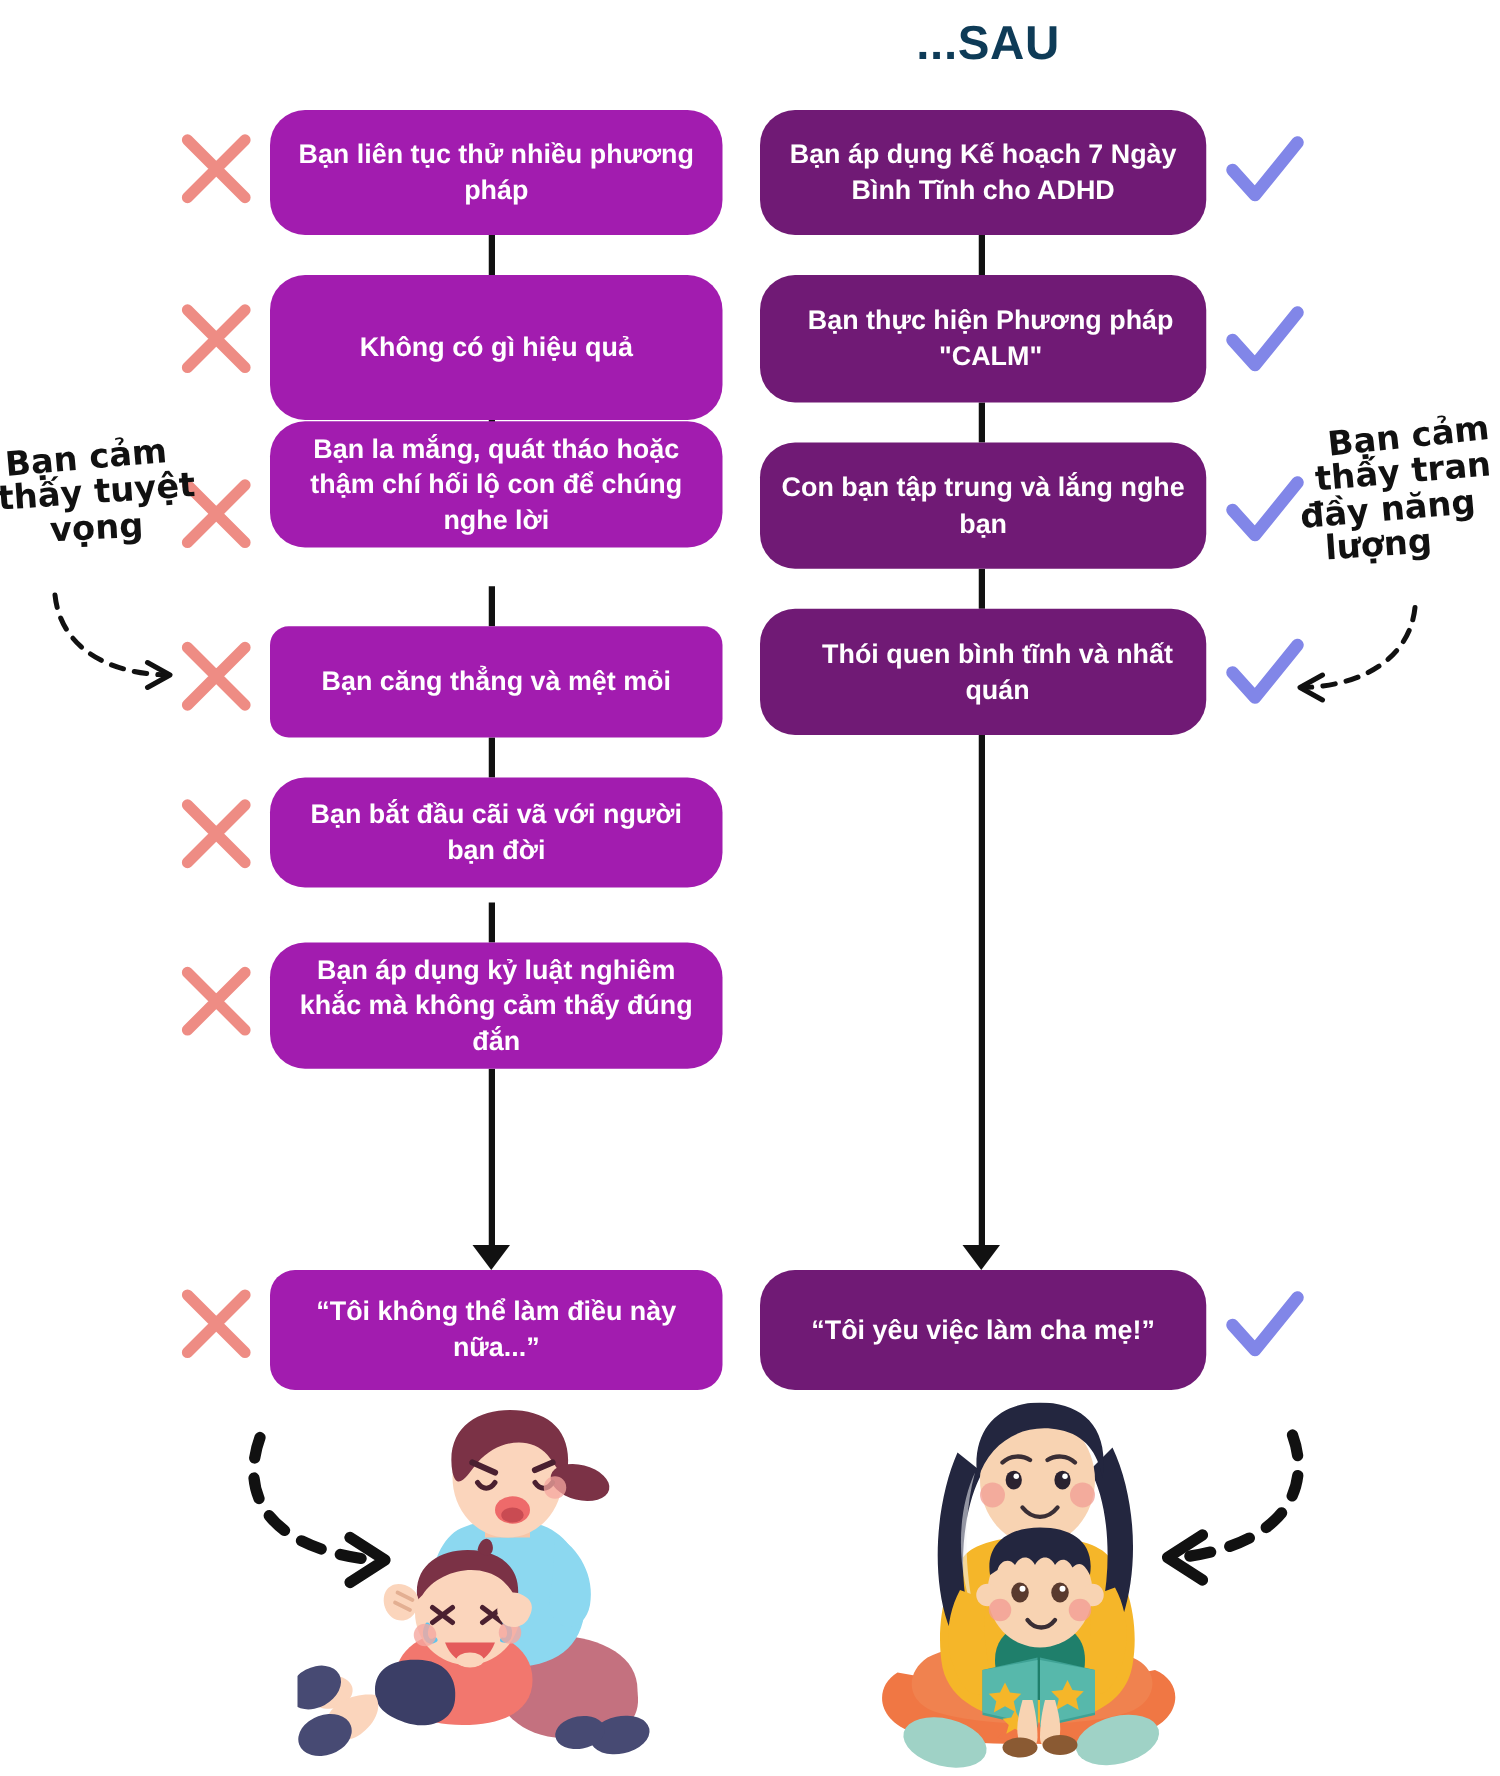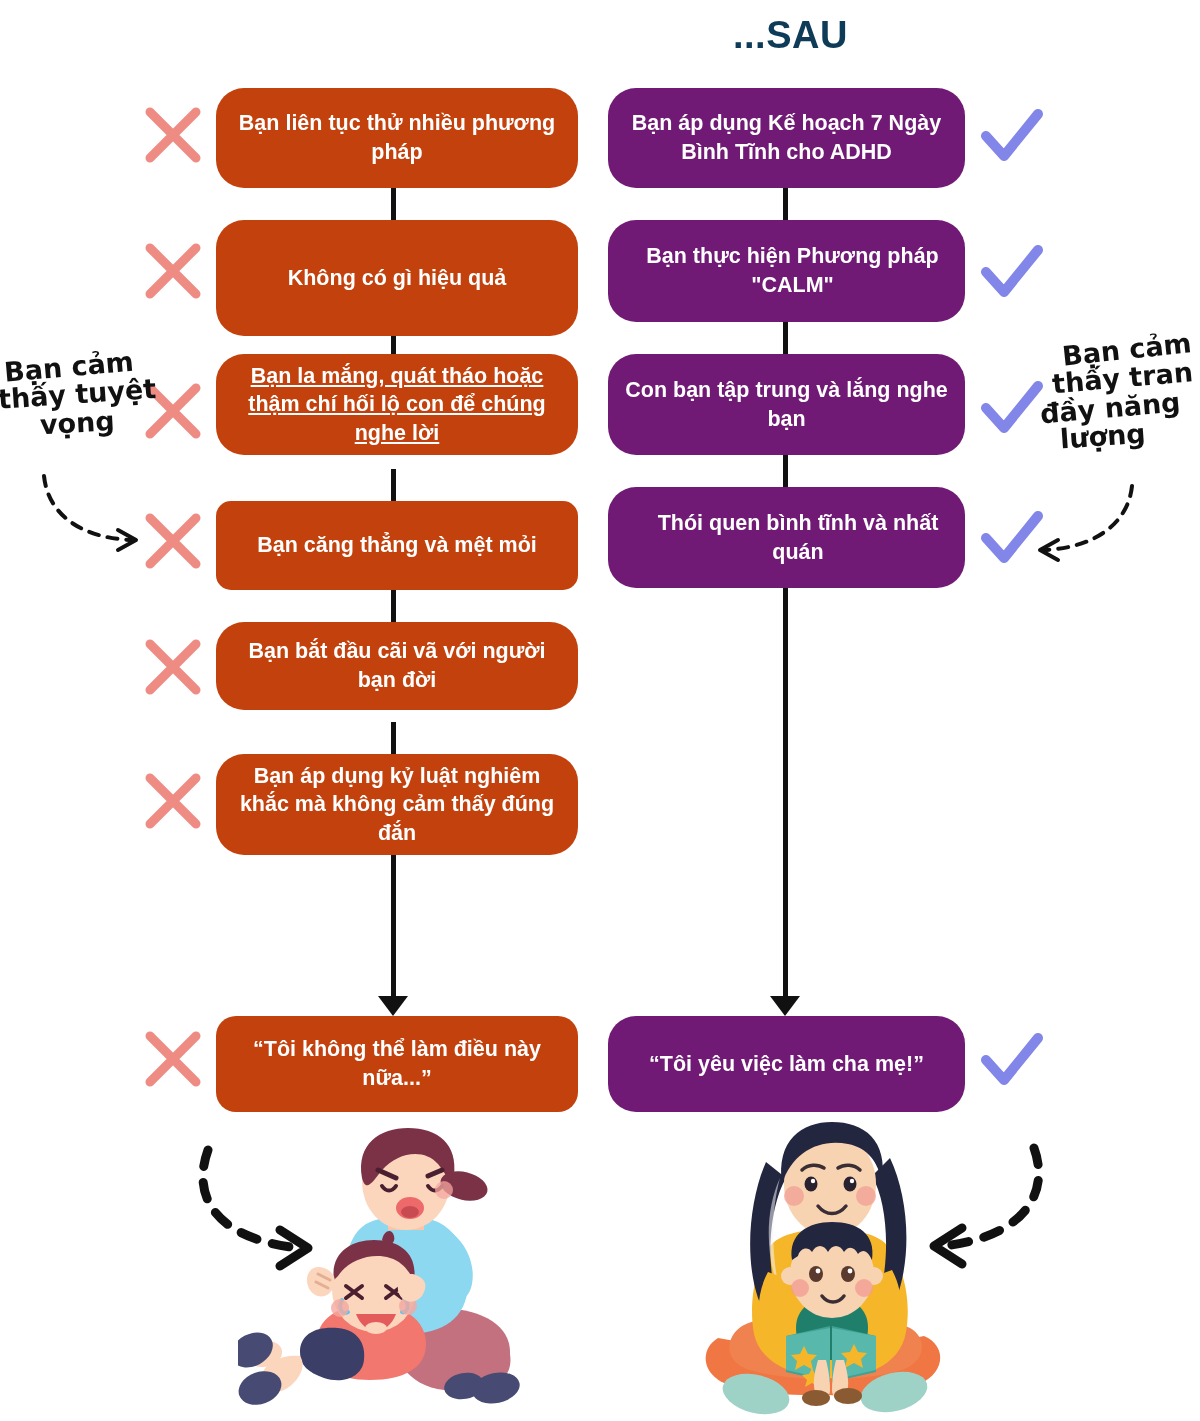--- a/index.html
+++ b/index.html
@@ -12,21 +12,21 @@
   .col-header{position:absolute;color:#0E3B57;font-weight:bold;
               font-size:38px;letter-spacing:0.5px;white-space:nowrap;}
   #hdr-before{left:236px;top:14px;}
   #hdr-after{left:733px;top:14px;}
 
   
   .fbox{position:absolute;border-radius:28px;display:flex;align-items:center;
         justify-content:center;text-align:center;color:#ffffff;
         font-size:21.5px;line-height:1.33;font-weight:600;
         padding:6px 16px;box-sizing:border-box;}
-  .fbox.before{background:#c2410c;left:216px;width:362px;}
+  .fbox.before{background:#a21caf;left:216px;width:362px;}
   .fbox.after{background:#701a75;left:608px;width:357px;}
   .fbox span{display:block;width:100%;}
 
   
   .conn{position:absolute;width:5px;background:#111111;}
   .conn.before{left:391px;}
   .conn.after{left:783px;}
 
   .arrowhead{position:absolute;width:0;height:0;
              border-left:15px solid transparent;border-right:15px solid transparent;
@@ -82,21 +82,21 @@
   <div class="conn after" style="top:455px;height:32px;"></div>
   <div class="conn after" style="top:588px;height:412px;"></div>
   <div class="arrowhead after" style="top:996px;"></div>
 
   <div class="fbox before" style="top:88px;height:100px;">
     <span>Bạn liên tục thử nhiều phương pháp</span>
   </div>
   <div class="fbox before" style="top:220px;height:116px;text-align:center;">
     <span>Không có gì hiệu quả</span>
   </div>
-  <div class="fbox before" style="top:354px;height:101px;text-decoration:underline;">
+  <div class="fbox before" style="top:337px;height:101px;">
     <span>Bạn la mắng, quát tháo hoặc thậm chí hối lộ con để chúng nghe lời</span>
   </div>
   <div class="fbox before" style="top:501px;height:89px;border-radius:15px;">
     <span>Bạn căng thẳng và mệt mỏi</span>
   </div>
   <div class="fbox before" style="top:622px;height:88px;">
     <span>Bạn bắt đầu cãi vã với người bạn đời</span>
   </div>
   <div class="fbox before" style="top:754px;height:101px;">
     <span>Bạn áp dụng kỷ luật nghiêm khắc mà không cảm thấy đúng đắn</span>

